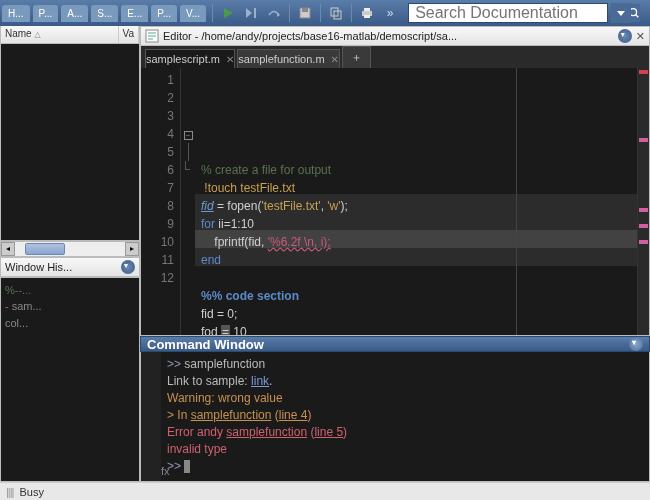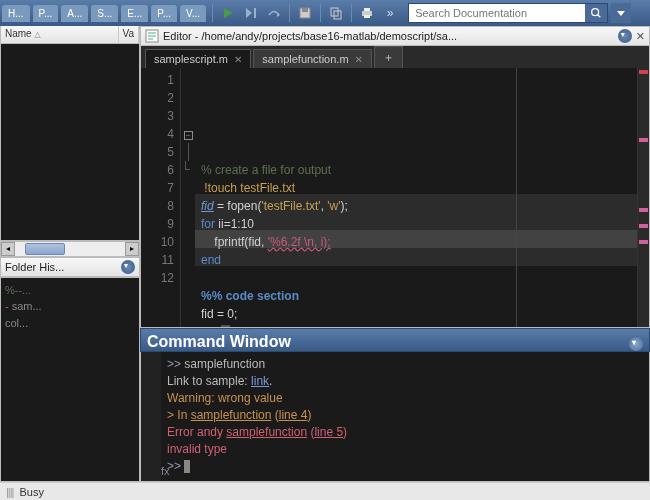--- a/index.html
+++ b/index.html
@@ -3,21 +3,21 @@
 <meta charset="utf-8">
 <style>
 * { margin:0; padding:0; box-sizing:border-box; font-family:Arial,sans-serif; }
 body { width:650px; height:500px; background:#e8e8e8; font-size:11px; display:flex; flex-direction:column; overflow:hidden; }
 .toolbar { height:26px; background:linear-gradient(#5a7ca8,#3a5a88); display:flex; align-items:center; padding:0 2px; gap:1px; flex-shrink:0; }
 .menu-tab { background:#799abc; color:#fff; padding:3px 6px; font-size:10px; border-radius:3px 3px 0 0; cursor:pointer; margin-right:2px; }
 .tb-sep { width:1px; height:18px; background:#6a8ab0; margin:0 3px; }
 .tb-btn { width:22px; height:20px; display:flex; align-items:center; justify-content:center; cursor:pointer; border-radius:2px; }
 .tb-btn svg { width:14px; height:14px; }
 .search-box { flex:1; margin-left:6px; display:flex; align-items:center; background:#fff; border:1px solid #2a4a70; height:20px; min-width:100px; max-width:200px; }
-.search-box input { border:none; outline:none; flex:1; padding:0 6px; font-size:11px; color:#888; background:transparent; }
+.search-box input { border:none; outline:none; flex:1; padding:0 6px; font-size:16px; color:#888; background:transparent; }
 .search-go { width:22px; height:18px; background:#4a6a98; display:flex; align-items:center; justify-content:center; cursor:pointer; }
 .drop-btn { width:20px; height:20px; background:#4a6a98; margin-left:2px; display:flex; align-items:center; justify-content:center; cursor:pointer; }
 .main { flex:1; display:flex; min-height:0; }
 .left-col { width:140px; display:flex; flex-direction:column; background:#e8e8e8; }
 .panel-head { height:20px; background:linear-gradient(#f8f8f8,#e4e4e4); border:1px solid #bbb; display:flex; align-items:center; padding:0 4px; font-size:11px; color:#222; }
 .panel-head .title { flex:1; white-space:nowrap; overflow:hidden; text-overflow:ellipsis; }
 .panel-head .tabbtn { background:#d0d0d0; border:1px solid #999; padding:1px 4px; font-size:10px; margin-left:2px; cursor:pointer; }
 .circ-btn { width:14px; height:14px; border-radius:50%; background:radial-gradient(#6a8ab0,#3a5a88); margin-left:3px; cursor:pointer; position:relative; }
 .circ-btn::after { content:'▾'; color:#fff; font-size:8px; position:absolute; left:3px; top:1px; }
 .col-heads { height:18px; background:linear-gradient(#f8f8f8,#e4e4e4); border:1px solid #bbb; border-top:none; display:flex; font-size:10px; color:#333; }
@@ -30,21 +30,21 @@
 .hscroll .thumb { position:absolute; left:10px; width:40px; height:12px; top:1px; background:linear-gradient(#b0c4e0,#8aa4d0); border:1px solid #6a8ab0; border-radius:2px; cursor:pointer; }
 .hist-body { flex:1; background:#1a1a1a; border:1px solid #bbb; padding:4px; font-family:monospace; font-size:11px; color:#888; line-height:1.5; }
 .hist-body .pct { color:#5a7050; }
 .hist-body .marker { color:#c85a7a; margin-right:3px; }
 .right-col { flex:1; display:flex; flex-direction:column; min-width:0; }
 .editor-head { height:20px; background:linear-gradient(#f8f8f8,#e4e4e4); border:1px solid #bbb; display:flex; align-items:center; padding:0 4px; font-size:11px; }
 .editor-head .icon { width:14px; height:14px; margin-right:4px; }
 .editor-head .path { flex:1; white-space:nowrap; overflow:hidden; text-overflow:ellipsis; color:#222; }
 .editor-head .wbtn { margin-left:4px; cursor:pointer; color:#555; font-size:11px; }
 .file-tabs { height:22px; background:#2a2a2a; display:flex; align-items:flex-end; padding:0 4px; border-left:1px solid #bbb; border-right:1px solid #bbb; }
-.file-tab { background:#3a3a3a; color:#ccc; padding:3px 8px; font-size:11px; border:1px solid #555; border-bottom:none; margin-right:2px; display:flex; align-items:center; cursor:pointer; }
+.file-tab { background:#3a3a3a; color:#ccc; padding:3px 0; font-size:11px; border:1px solid #555; border-bottom:none; margin-right:2px; display:flex; align-items:center; cursor:pointer; }
 .file-tab.active { background:#1a1a1a; }
 .file-tab .x { margin-left:6px; color:#888; font-size:10px; }
 .file-tab.add { padding:3px 8px; color:#ccc; }
 .editor-body { flex:1; display:flex; background:#1a1a1a; border:1px solid #bbb; border-top:none; min-height:0; font-family:Consolas,monospace; font-size:12px; position:relative; }
 .gutter { width:40px; background:#1a1a1a; color:#777; text-align:right; padding:3px 6px 3px 0; line-height:18px; border-right:1px solid #333; }
 .fold-col { width:14px; background:#1a1a1a; padding-top:3px; line-height:18px; text-align:center; }
 .fold-box { width:9px; height:9px; border:1px solid #888; display:inline-block; color:#888; font-size:8px; line-height:7px; cursor:pointer; }
 .fold-line { width:1px; height:18px; background:#555; margin:0 auto; }
 .code { flex:1; padding:3px 6px; line-height:18px; white-space:pre; color:#d0d0d0; overflow:hidden; position:relative; }
 .code .line { height:18px; position:relative; }
@@ -57,21 +57,21 @@
 .c-str { color:#c8a050;margin-top:12px; }
 .c-key { color:#5a8ac8; }
 .c-fmt { color:#c85a7a; text-decoration:underline wavy #c85a7a; }
 .c-sect { color:#5a8ac8; font-weight:bold; }
 .c-cur { background:#555; padding:0 1px; }
 .ruler { position:absolute; top:0; bottom:0; width:1px; background:#444; right:120px; }
 .err-strip { width:12px; background:#2a2a2a; position:relative; border-left:1px solid #333; }
 .err-strip .mark { position:absolute; right:1px; width:9px; height:4px; cursor:pointer; }
 .err-strip .red { background:#d04050; }
 .err-strip .mag { background:#d060a0; }
-.cmd-head { height:24px; background:linear-gradient(#5a7ca8,#3a5a88); color:#fff; border:1px solid #2a4a70; display:flex; align-items:flex-end; padding:0 6px; font-size:16px; font-weight:bold; }
+.cmd-head { height:16px; background:linear-gradient(#5a7ca8,#3a5a88); color:#fff; border:1px solid #2a4a70; display:flex; align-items:flex-start; padding:0 6px; font-size:13px; font-weight:bold; }
 .cmd-head .title { flex:1; }
 .cmd-body { height:130px; background:#1a1a1a; border:1px solid #bbb; border-top:none; display:flex; font-family:Consolas,monospace; font-size:12px; }
 .cmd-gutter { width:20px; background:#222; position:relative; }
 .fx { position:absolute; bottom:4px; left:20px; color:#888; font-size:11px; }
 .cmd-text { flex:1; padding:4px 6px; line-height:17px; color:#ccc; overflow:hidden; }
 .cw-prompt { color:#8a9ab0; }
 .cw-text { color:#bbb; }
 .cw-link { color:#7a9ad8; text-decoration:underline; cursor:pointer; }
 .cw-warn { color:#c89050; }
 .cw-warnlink { color:#c89050; text-decoration:underline; cursor:pointer; }
@@ -158,21 +158,21 @@
     </div>
     <div class="folder-body"></div>
     <div class="hscroll">
       <div class="arrow">◂</div>
       <div class="track">
           <div class="thumb"></div>
         </div>
       <div class="arrow">▸</div>
     </div>
     <div class="panel-head">
-      <span class="title">Folder His...</span>
+      <span class="title">Window His...</span>
       <span class="circ-btn"></span>
     </div>
     <div class="hist-body">
       <div><span class="pct">%--...</span></div>
       <div><span class="marker">-</span><span>sam...</span></div>
       <div><span>col...</span></div>
     </div>
   </div>
 
   <div class="right-col">

